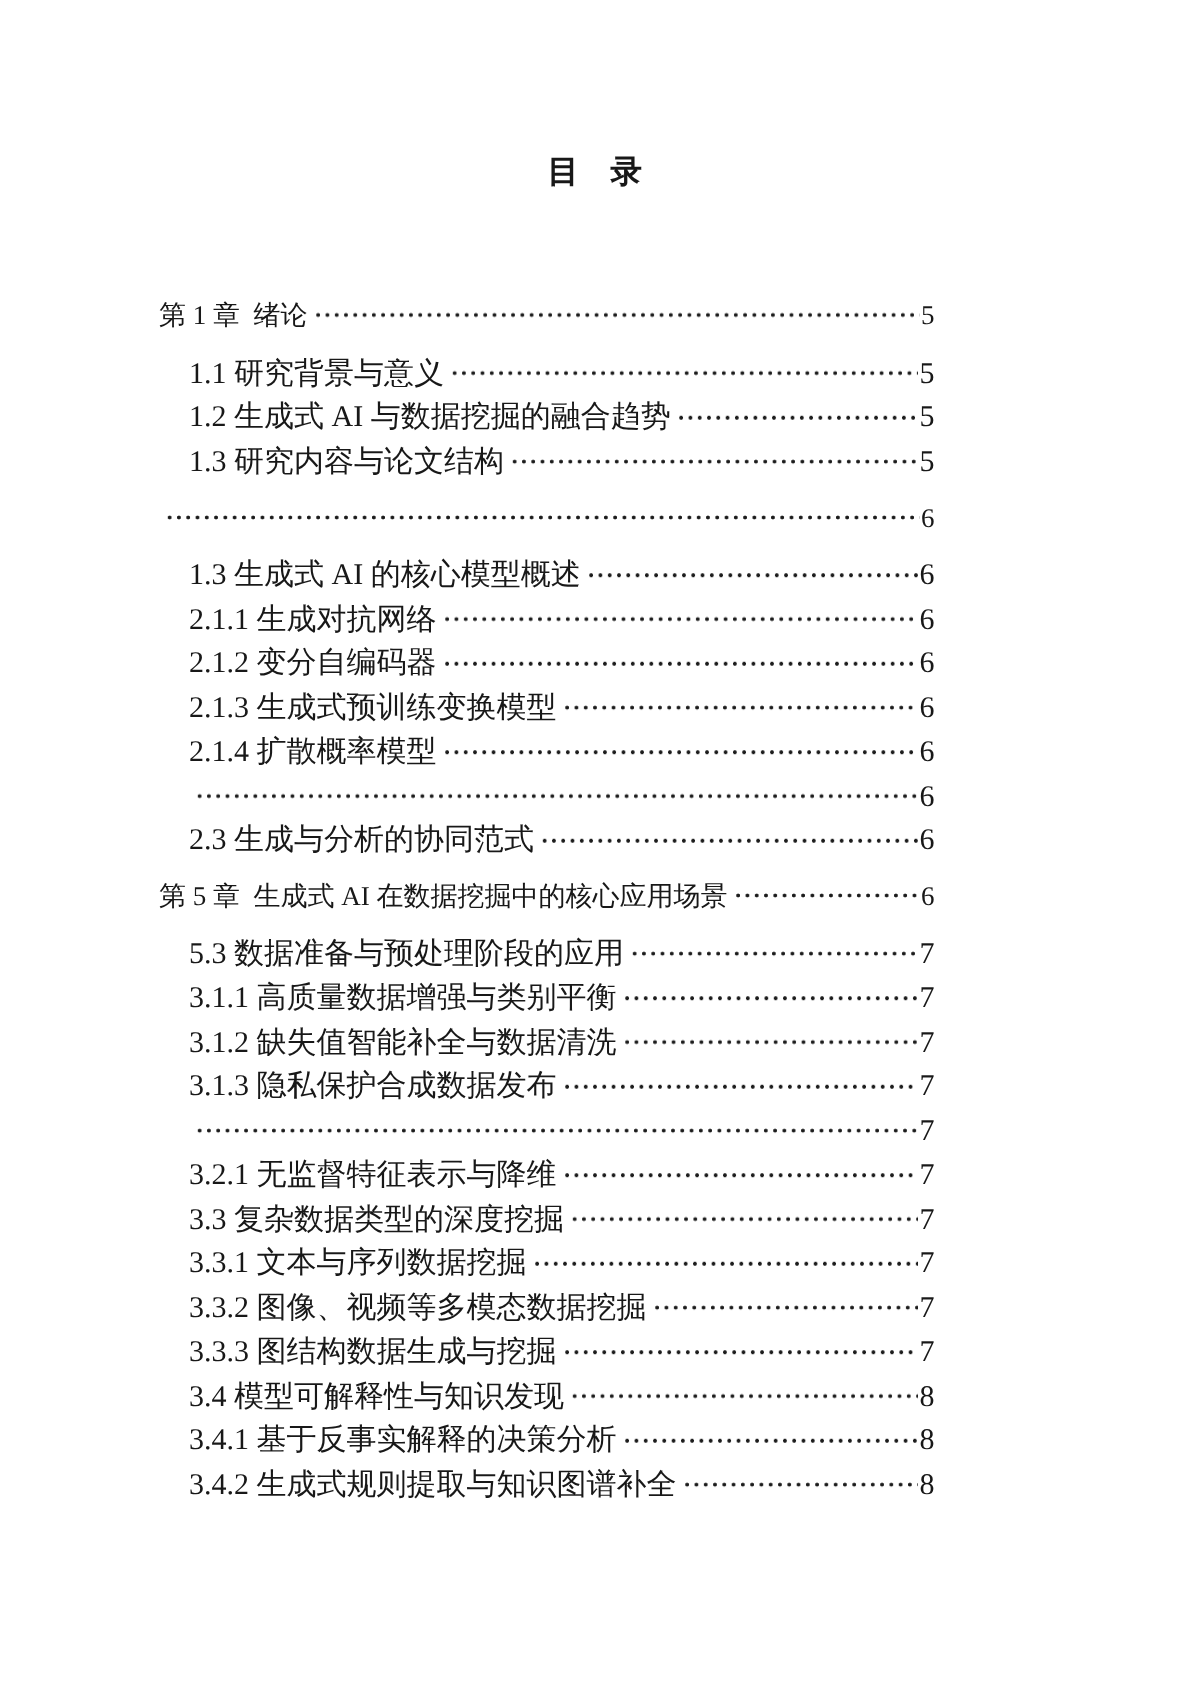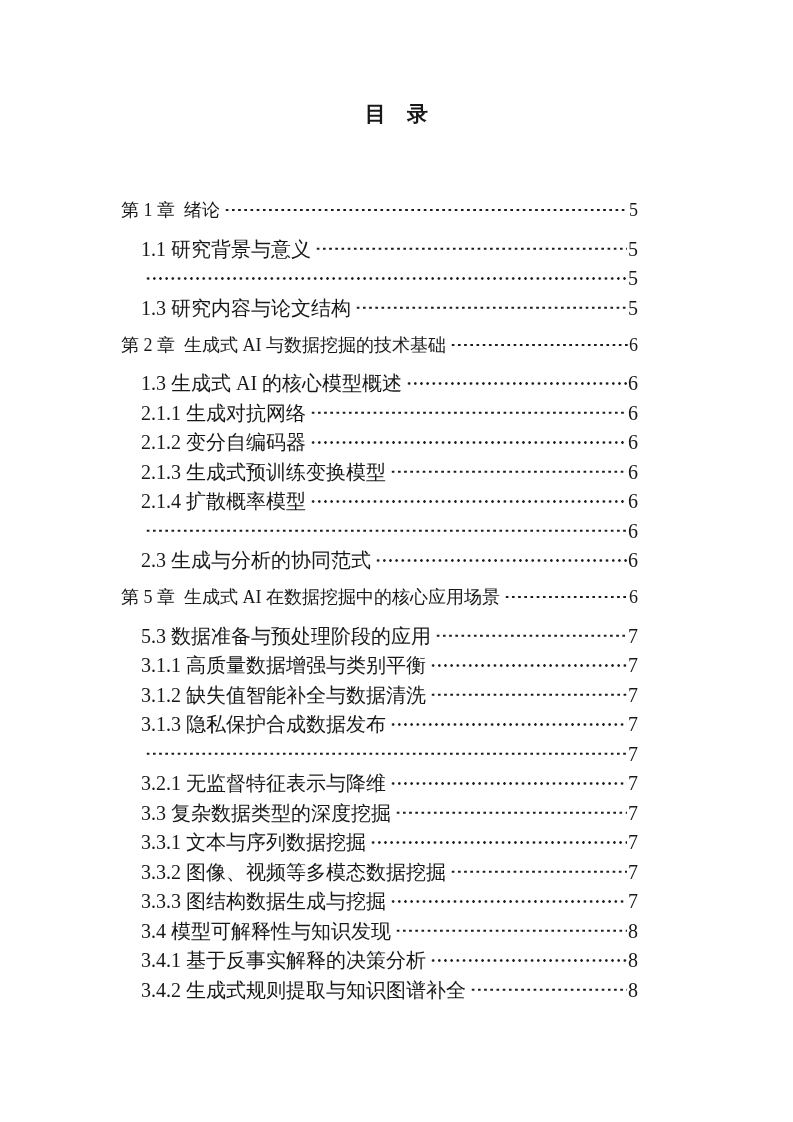--- a/index.html
+++ b/index.html
@@ -32,21 +32,21 @@
     margin: 0;
     text-align: center;
     font-size: 21px;
     line-height: 28px;
     font-weight: bold;
     color: var(--text);
   }
   .toc {
     position: absolute;
     top: 188px;
-    left: 121px;
+    left: 106px;
     width: 517px; 
   }
   .row {
     display: flex;
     align-items: center;
     height: 29.5px;
     font-size: 20px;
     line-height: 1;
     cursor: default;
   }
@@ -89,30 +89,30 @@
         <span class="label">第 1 章  绪论</span>
         <span class="leader"></span>
         <span class="pagenum">5</span>
       </div>
       <div class="row sub">
         <span class="label">1.1 研究背景与意义</span>
         <span class="leader"></span>
         <span class="pagenum">5</span>
       </div>
       <div class="row sub">
+        <span class="label">1.2 生成式 AI 与数据挖掘的融合趋势</span>
         <span class="leader"></span>
         <span class="pagenum">5</span>
       </div>
       <div class="row sub">
         <span class="label">1.3 研究内容与论文结构</span>
         <span class="leader"></span>
         <span class="pagenum">5</span>
       </div>
       <div class="row chapter">
-        <span class="label">第 2 章  生成式 AI 与数据挖掘的技术基础</span>
         <span class="leader"></span>
         <span class="pagenum">6</span>
       </div>
       <div class="row sub">
         <span class="label">1.3 生成式 AI 的核心模型概述</span>
         <span class="leader"></span>
         <span class="pagenum">6</span>
       </div>
       <div class="row sub">
         <span class="label">2.1.1 生成对抗网络</span>

